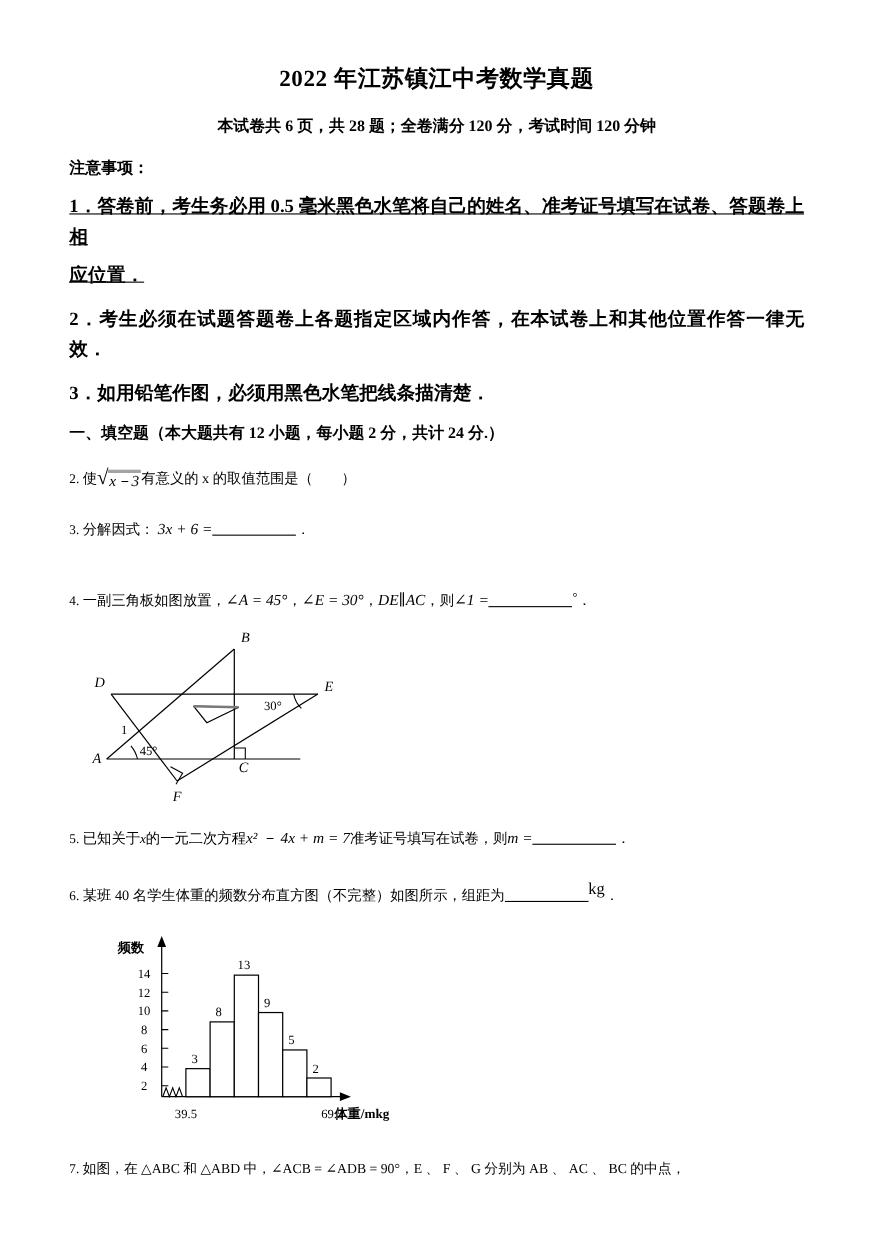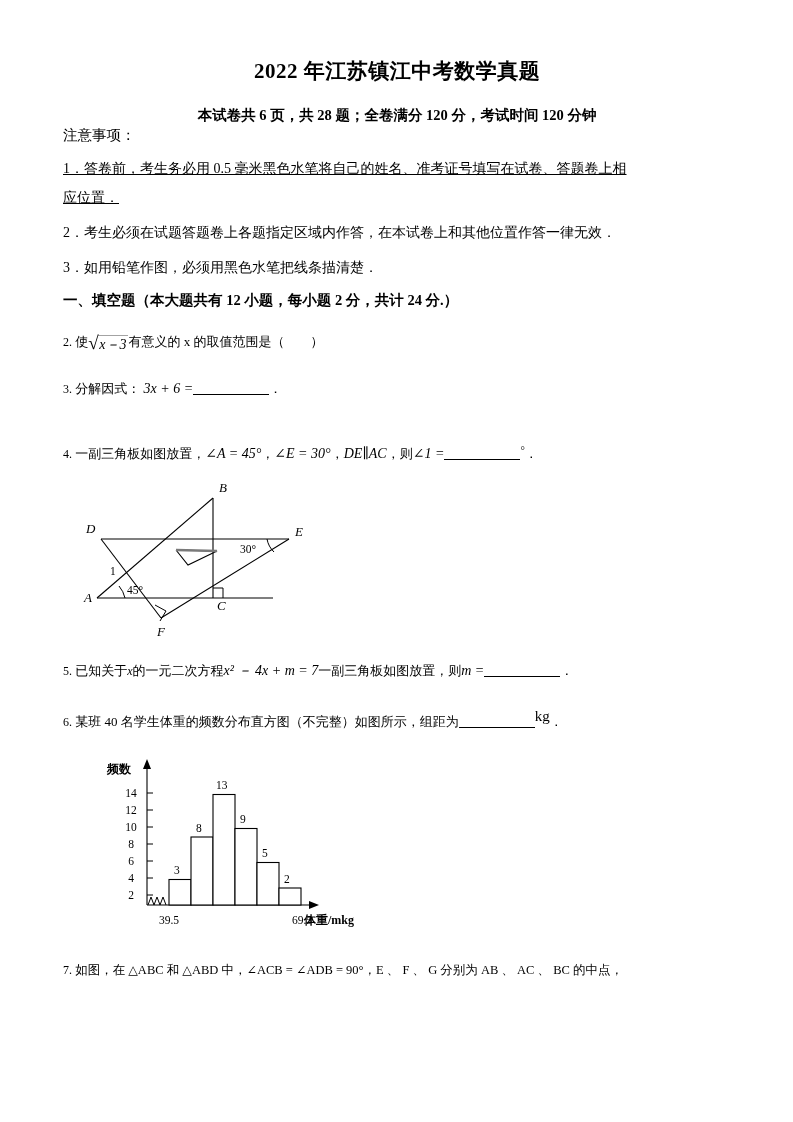--- a/index.html
+++ b/index.html
@@ -41,26 +41,27 @@
   .doc-subtitle {
     text-align: center;
     font-weight: bold;
     font-size: 14.5px;
     margin-top: 20px;
     line-height: 1.4;
   }
 
   
   .notice-head {
-    font-weight: normal;
+    font-weight: bold;
     font-size: 14.5px;
+    margin-top: 17px;
   }
   .notice-item {
-    font-weight: normal;
-    font-size: 14px;
+    font-weight: bold;
+    font-size: 17px;
     margin-top: 12px;
     line-height: 1.65;
     text-align: justify;
   }
   .underline-text {
     text-decoration: underline;
   }
 
   
   .section-heading {
@@ -108,21 +109,21 @@
     vertical-align: -3px;
   }
   .sqrt-sign {
     position: absolute;
     left: 0;
     top: -2px;
     font-size: 19px;
     line-height: 1;
   }
   .sqrt-bar {
-    border-top: 1px solid #a3a3a3;
+    border-top: 3px solid #a3a3a3;
     padding: 0 2px 0 1px;
     display: inline-block;
     font-style: italic;
     font-size: 14px;
     line-height: 1.25;
   }
   .kg-sup {
     font-size: 15px;
     vertical-align: 5px;
     font-weight: normal;
@@ -265,21 +266,21 @@
         <text class="lbl" x="74" y="160">F</text>
 
         <text class="lbl-n" x="27" y="99">1</text>
         <text class="lbl-n" x="44" y="118">45°</text>
         <text class="lbl-n" x="157" y="77">30°</text>
       </svg>
     </div>
 
     <div class="question" style="margin-top:16px;">
       <span class="qnum">5.</span>
-      <span class="zh">已知关于</span><span class="mi" style="font-size:12px;">x</span><span class="zh">的一元二次方程</span><span class="mi">x² － 4x + m = 7</span><span class="zh">一副三角板如图放置，则</span><span class="mi">m =</span><span class="blank-l"></span><span>．</span>
+      <span class="zh">已知关于</span><span class="mi" style="font-size:12px;">x</span><span class="zh">的一元二次方程</span><span class="mi">x² － 4x + m = 7</span><span class="zh">准考证号填写在试卷，则</span><span class="mi">m =</span><span class="blank-l"></span><span>．</span>
     </div>
 
     <div class="question" style="margin-top:22px;">
       <span class="qnum">6.</span>
       <span class="zh">某班 40 名学生体重的频数分布直方图（不完整）如图所示，组距为</span><span class="blank-l"></span><span class="kg-sup">kg</span><span>．</span>
     </div>
 
     <div class="figure-hist">
       <svg width="290" height="195" viewBox="0 0 290 195">
 

